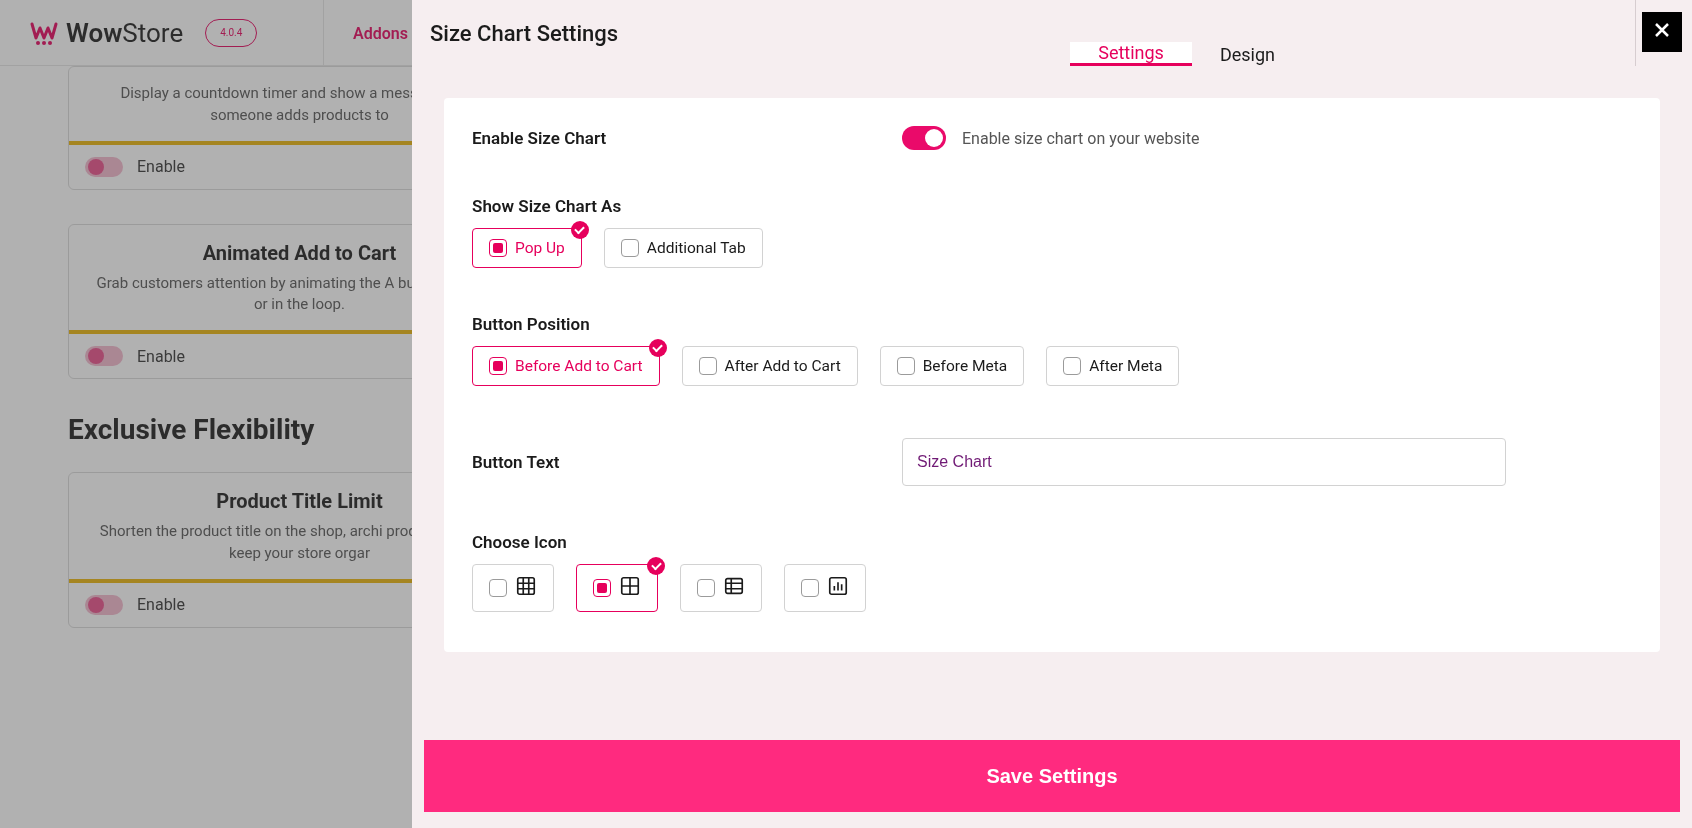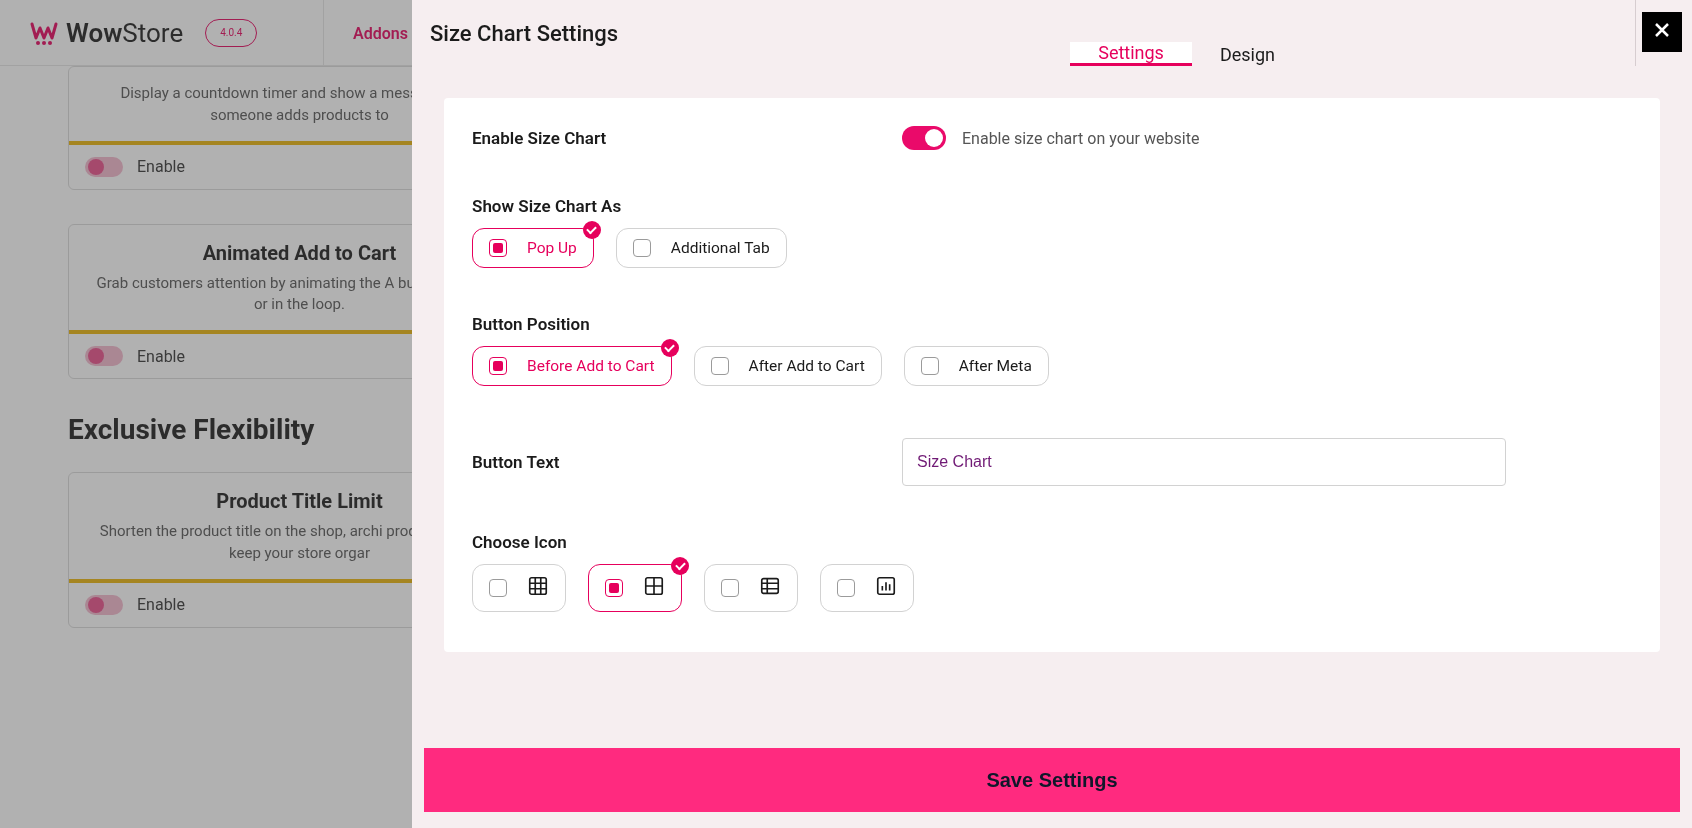--- a/index.html
+++ b/index.html
@@ -238,24 +238,24 @@
     font-size: 17px; font-weight: 600; color:#1b1b1b;
     margin-top: 46px;
     margin-bottom: 12px;
   }
 
   .choice-row { display: flex; gap: 22px; flex-wrap: wrap; }
   .choice {
     position: relative;
     display: inline-flex;
     align-items: center;
-    gap: 20px;
+    gap: 8px;
     padding: 10px 16px;
     border: 1px solid #d2d2d2;
-    border-radius: 12px;
+    border-radius: 4px;
     background: #fff;
     cursor: pointer;
     color: #1b1b1b;
     font-size: 15.5px;
   }
   .choice.selected {
     border-color: #e6005c;
     color: #e6005c;
   }
   .choice .cb {
@@ -301,23 +301,23 @@
   }
   .text-row { display:flex; align-items:center; margin-top:52px; }
 
   .icon-choice svg { stroke: #1b1b1b; }
 
   .save-bar {
     padding: 0 12px 16px 12px;
   }
   .save-btn {
     width: 100%;
-    height: 64px;
+    height: 72px;
     background: #ff2a7f;
-    color: #0f172a;
+    color: #ffffff;
     font-size: 20px;
     font-weight: 600;
     border: none;
     cursor: pointer;
   }
 
   
   .top-right-group {
     position: absolute;
     top: 0; right: 0;
@@ -440,20 +440,24 @@
           <span class="cb"></span>
           <span>Before Add to Cart</span>
           <span class="badge"></span>
         </div>
         <div class="choice">
           <span class="cb"></span>
           <span>After Add to Cart</span>
         </div>
         <div class="choice">
           <span class="cb"></span>
+          <span>Before Meta</span>
+        </div>
+        <div class="choice">
+          <span class="cb"></span>
           <span>After Meta</span>
         </div>
       </div>
 
       <div class="text-row">
         <div class="field-label">Button Text</div>
         <input class="text-input" value="Size Chart" style="">
       </div>
 
       <div class="section-label">Choose Icon</div>

